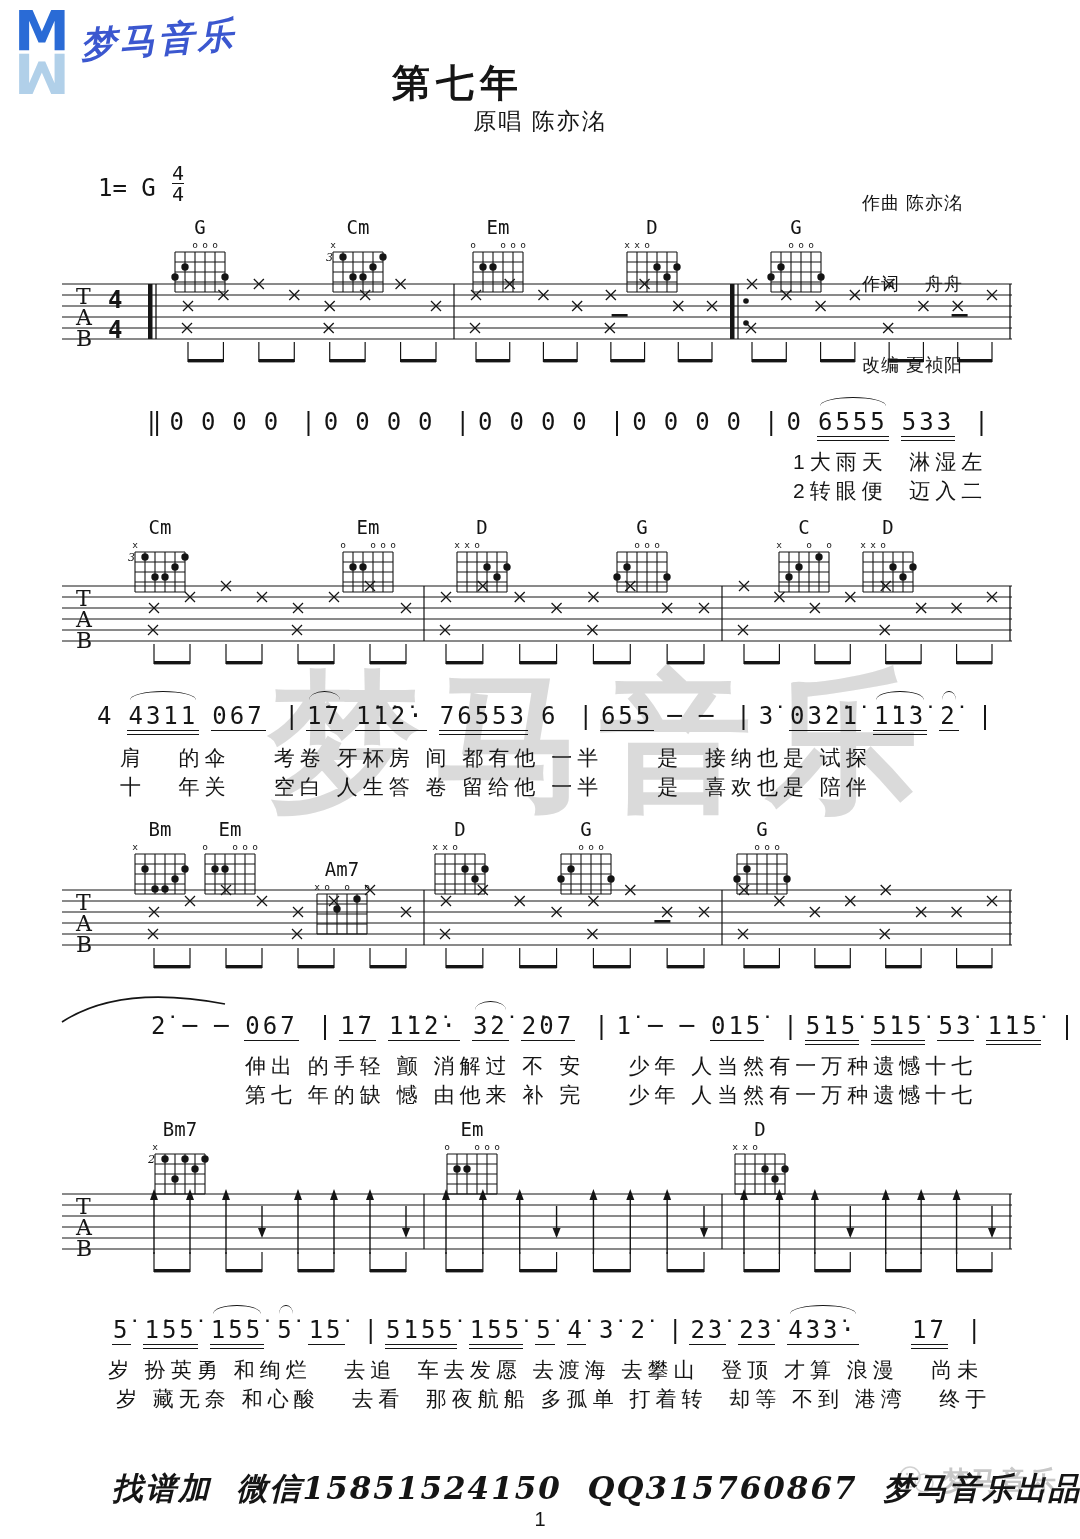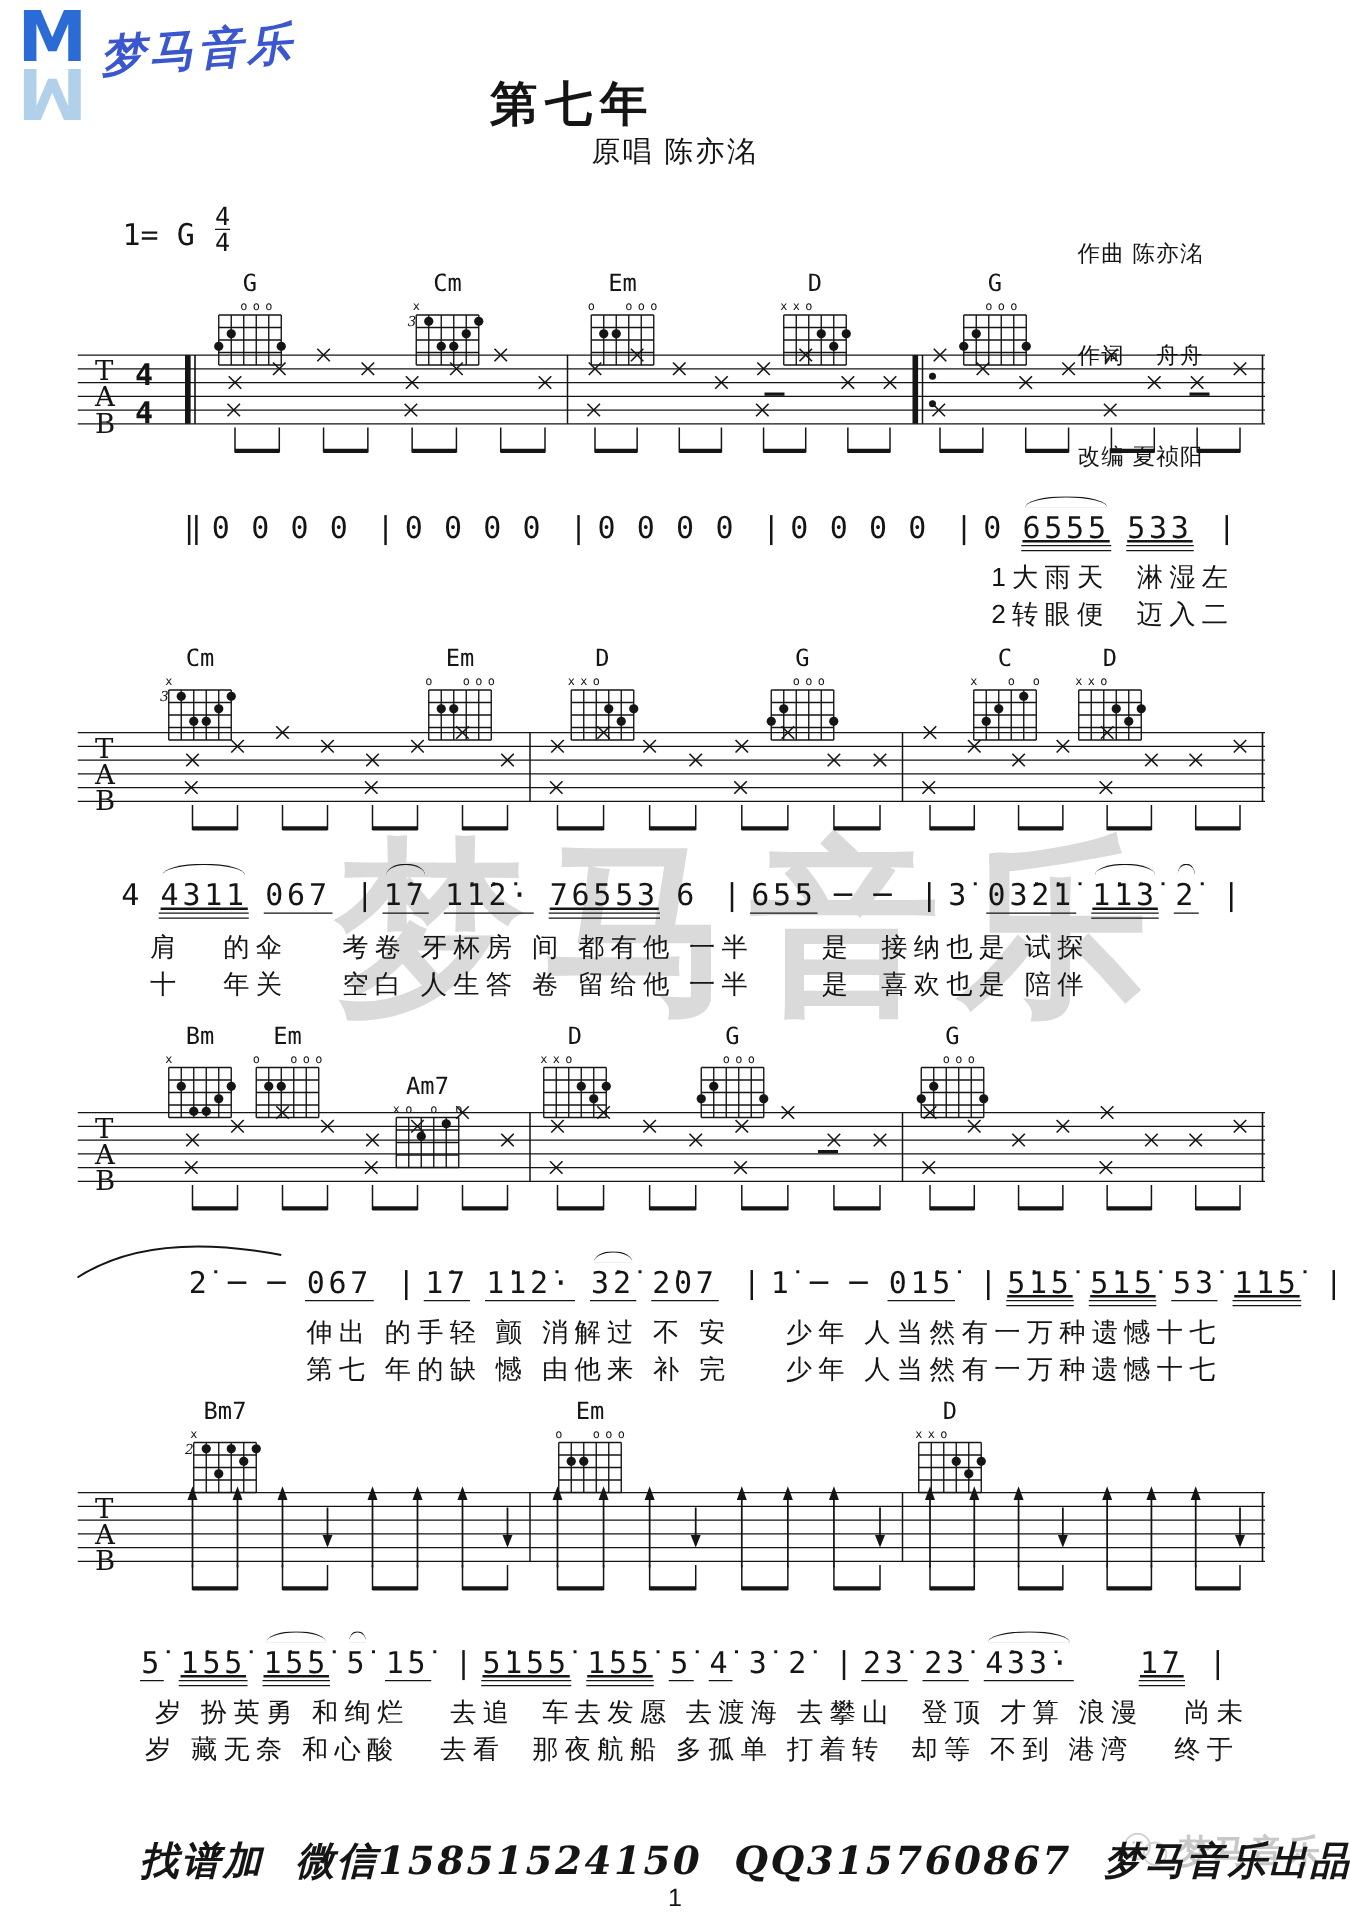--- a/index.html
+++ b/index.html
@@ -30,21 +30,21 @@
   
   .chord{position:absolute;width:64px;text-align:center;z-index:1;}
   .chord-name{font-family:"DejaVu Sans Mono",monospace;font-size:19px;height:20px;}
   
   .jianpu{white-space:nowrap;z-index:1;}
   .jianpu span{display:inline-block;position:relative;
       font-family:"DejaVu Sans Mono",monospace;font-size:24px;margin-right:12px;
       letter-spacing:3px;padding:0 1px;}
   .jianpu span.jbar{margin:0 6px;letter-spacing:0;}
   .jianpu .u1{border-bottom:1.7px solid #151515;}
-  .jianpu .u2{border-bottom:1.7px solid #151515;text-decoration:underline;}
+  .jianpu .u2{border-bottom:1.7px solid #151515;}
   .jianpu .u2::after{content:"";position:absolute;left:0;right:0;bottom:-5px;
       border-bottom:1.7px solid #151515;}
   .jianpu .tie::before{content:"";position:absolute;left:3px;right:3px;top:-11px;height:8px;
       border-top:1.7px solid #151515;border-radius:50% 50% 0 0/100% 100% 0 0;}
   
   .lyric{white-space:pre;font-size:21px;letter-spacing:5px;z-index:1;font-weight:500;}
   
   .tab-svg{position:absolute;left:62px;z-index:1;}
   
   .footer-contact{left:112px;top:1468px;font-family:"DejaVu Serif",serif;font-style:italic;
@@ -906,21 +906,21 @@
       <line x1="859.1428571428571" y1="68" x2="859.1428571428571" y2="88" stroke="#151515" stroke-width="1.2"></line>
       <line x1="894.5714285714286" y1="70" x2="894.5714285714286" y2="8" stroke="#151515" stroke-width="1.4"></line>
       <path d="M890.5714285714286,16 L894.5714285714286,5 L898.5714285714286,16 Z" fill="#151515"></path>
       <line x1="894.5714285714286" y1="68" x2="894.5714285714286" y2="88" stroke="#151515" stroke-width="1.2"></line>
       <rect x="894.5714285714286" y="85" width="35.42857142857143" height="3.4" fill="#151515"></rect>
       <line x1="930" y1="22" x2="930" y2="52" stroke="#151515" stroke-width="1.4"></line>
       <path d="M926,44 L930,54 L934,44 Z" fill="#151515"></path>
       <line x1="930" y1="68" x2="930" y2="88" stroke="#151515" stroke-width="1.2"></line>
     </svg>
     <div class="abs jianpu ink" style="left: 112px; top: 1316px;"><span class="u1">5̇</span><span class="u2">1̇5̇5̇</span><span class="u2 tie">1̇5̇5̇</span><span class="tie">5̇</span><span class="u1">1̇5̇</span><span class="jbar">|</span><span class="u2">5̇1̇5̇5̇</span><span class="u2">1̇5̇5̇</span><span class="u1">5̇</span><span class="u1">4̇</span><span>3̇</span><span>2̇</span><span class="jbar">|</span><span class="u1">2̇3̇</span><span class="u1">2̇3̇</span><span class="u1 tie">4̇3̇3̇·</span><span class="u2" style="margin-left: 40px;">1̇7</span><span class="jbar">|</span></div>
-    <div class="abs lyric ink" style="left: 124px; top: 1356px;">岁 扮英勇 和绚烂   去追  车去发愿 去渡海 去攀山  登顶 才算 浪漫   尚未</div>
+    <div class="abs lyric ink" style="left: 108px; top: 1356px;">岁 扮英勇 和绚烂   去追  车去发愿 去渡海 去攀山  登顶 才算 浪漫   尚未</div>
     <div class="abs lyric ink" style="left: 116px; top: 1385px;">岁 藏无奈 和心酸   去看  那夜航船 多孤单 打着转  却等 不到 港湾   终于</div>
     <svg width="170" height="42" class="tab-svg" style="top: 984px; left: 60px;">
       <path d="M2,38 Q60,0 165,20" fill="none" stroke="#151515" stroke-width="1.6"></path>
     </svg>
   </div>
 
 <div class="abs footer-contact ink">找谱加  微信15851524150  QQ315760867  梦马音乐出品</div>
 <div class="abs page-num ink">1</div>
 <div class="abs brand-foot">
   <svg width="42" height="38">

